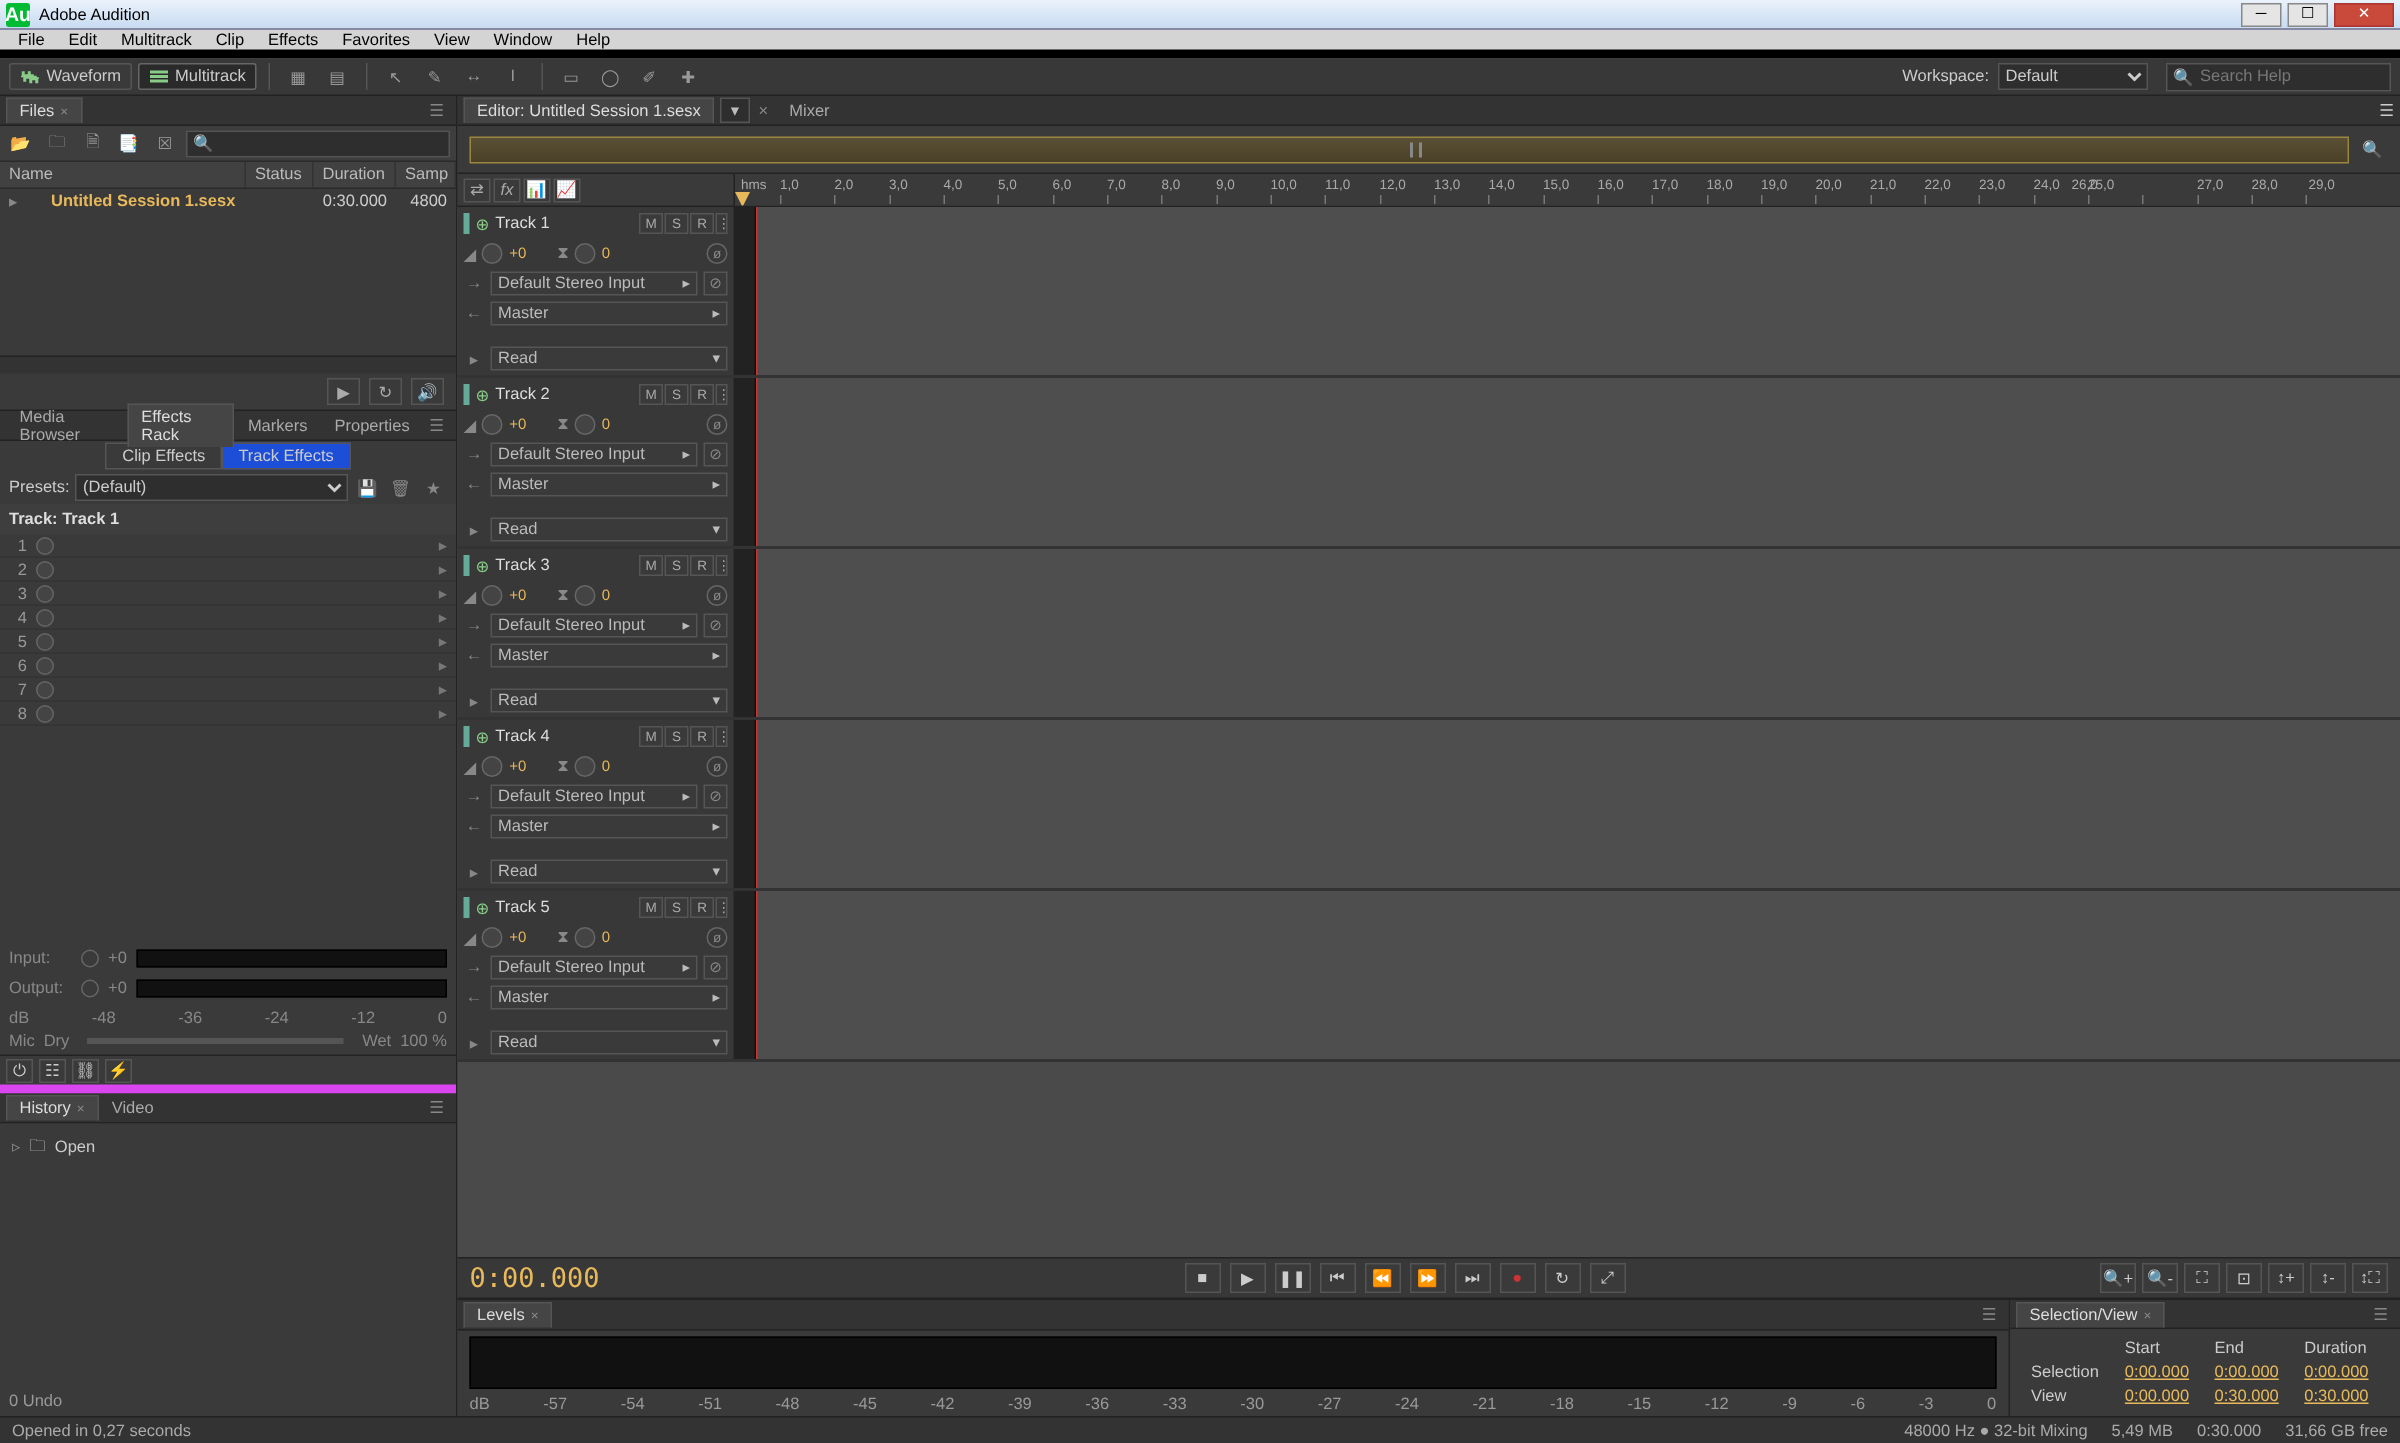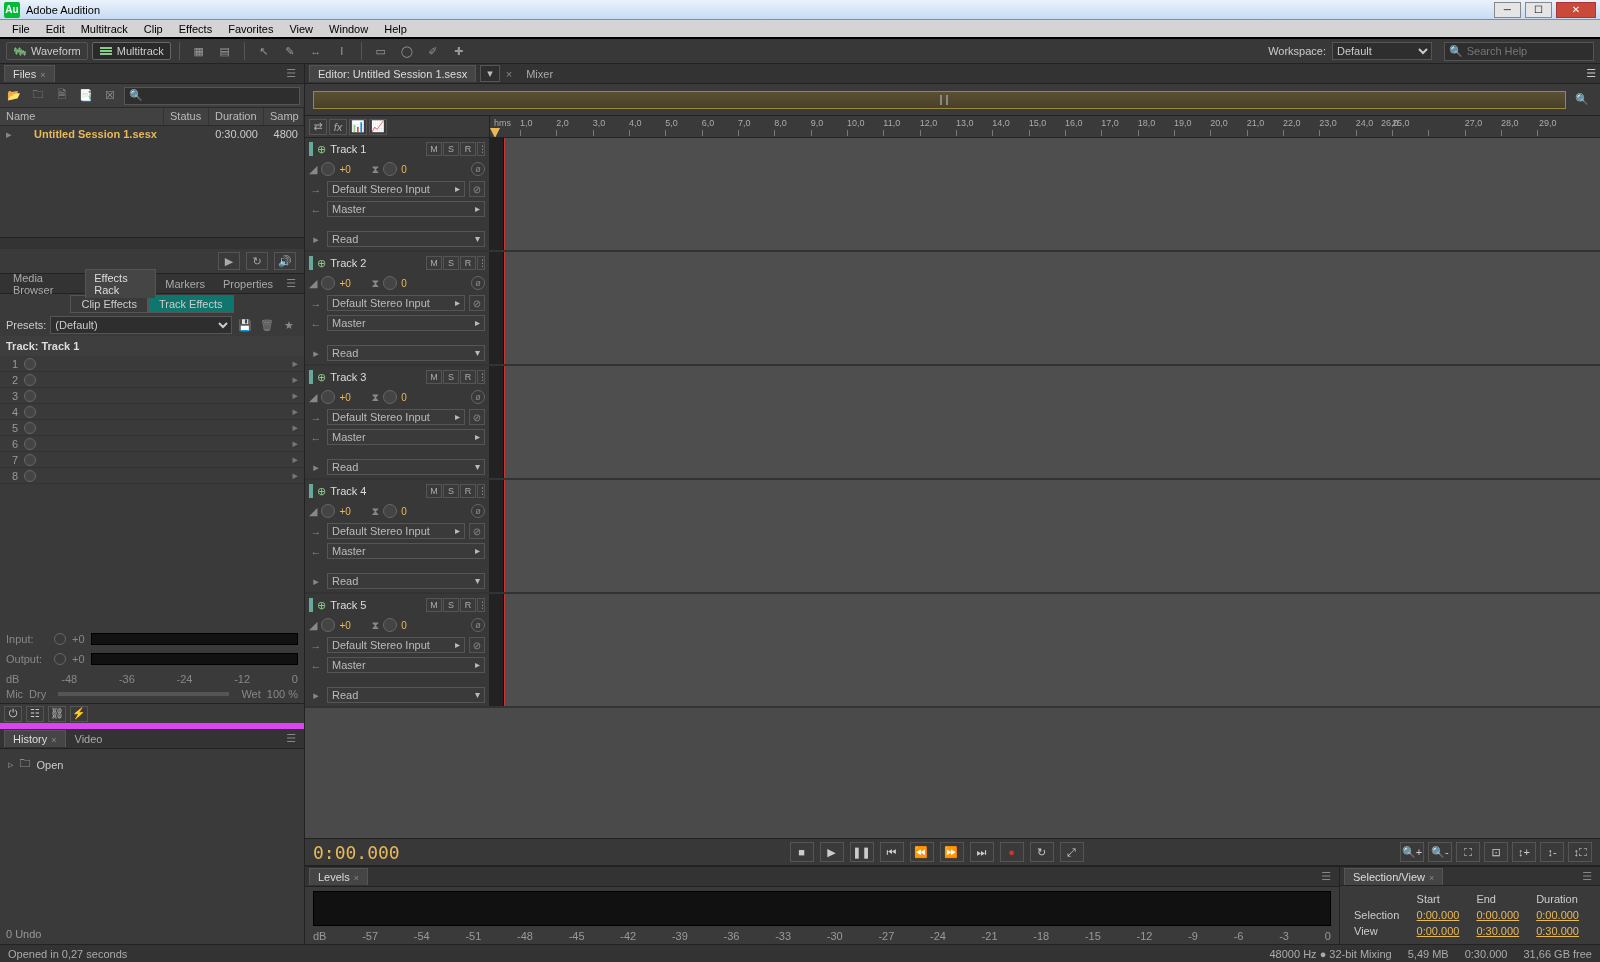--- a/index.html
+++ b/index.html
@@ -1,26 +1,26 @@
 <!DOCTYPE html>
 <html><head>
 <meta charset="utf-8">
 <style>
 * { margin:0; padding:0; box-sizing:border-box; font-family:Tahoma,Arial,sans-serif; font-size:11px; user-select:none; }
 body { background:#393939; color:#ccc; width:1600px; height:962px; overflow:hidden; position:relative; }
 
 
 .title-bar { height:20px; background:linear-gradient(#eaf2fb,#c7dbf2); display:flex; align-items:center; padding:0 4px; color:#000; border-bottom:1px solid #88a; }
-.title-bar .app-icon { width:16px; height:16px; background:#0b3; color:#fff; font-size:10px; font-weight:bold; display:flex; align-items:center; justify-content:center; margin-right:6px; border-radius:2px; }
+.title-bar .app-icon { width:16px; height:16px; background:#0b3; color:#fff; font-size:13px; font-weight:bold; display:flex; align-items:center; justify-content:center; margin-right:6px; border-radius:2px; }
 .title-bar .spacer { flex:1; }
 .title-bar .win-btns button { width:27px; height:16px; margin-left:1px; border:1px solid #888; background:#e5e5e5; cursor:pointer; font-size:10px; line-height:12px; }
 .title-bar .win-btns .close { background:#c94a3a; color:#fff; border-color:#a33; width:40px; }
 
 
-.menu-bar { height:19px; background:#d4d4d4; display:flex; align-items:center; padding:0 4px; color:#000; border-bottom:2px solid #000000; }
+.menu-bar { height:19px; background:#d4d4d4; display:flex; align-items:center; padding:0 4px; color:#000; border-bottom:6px solid #000000; }
 .menu-bar span { padding:2px 8px; cursor:pointer; }
 
 
 .view-bar { height:25px; background:#383838; display:flex; align-items:center; padding:0 6px; border-bottom:1px solid #222; gap:4px; }
 .view-bar .toggle { border:1px solid #555; padding:2px 6px; border-radius:2px; display:flex; align-items:center; gap:4px; cursor:pointer; background:#3a3a3a;text-align:right; }
 .view-bar .toggle.active { background:#2a2a2a; border-color:#666; }
 .view-bar .toggle svg { width:14px; height:10px; }
 .view-bar .sep { width:1px; height:18px; background:#555; margin:0 4px; }
 .view-bar .tool-btn { width:22px; height:20px; display:flex; align-items:center; justify-content:center; cursor:pointer; color:#999; border-radius:2px; }
 .view-bar .spacer { flex:1; }
@@ -51,21 +51,21 @@
 .files-list .row { display:flex; padding:2px 6px; color:#ccc; }
 .files-list .row .name { color:#e8b95a; font-weight:bold; flex:1; padding-left:16px; }
 .files-hscroll { height:12px; background:#333; border-top:1px solid #222; }
 .files-bottom { height:24px; display:flex; align-items:center; justify-content:flex-end; gap:6px; padding:0 8px; }
 .files-bottom .btn { width:22px; height:18px; border:1px solid #555; background:#3a3a3a; display:flex; align-items:center; justify-content:center; color:#aaa; cursor:pointer; }
 
 
 .fx-panel { flex:1; display:flex; flex-direction:column; border-bottom:6px solid #d946ef; }
 .fx-subtabs { height:20px; display:flex; align-items:center; justify-content:center; gap:0; background:#3a3a3a; }
 .fx-subtabs .st { padding:2px 10px; border:1px solid #555; background:#3a3a3a; cursor:pointer; }
-.fx-subtabs .st.active { background:#0f766e; }
+.fx-subtabs .st.active { background:#1d4ed8; }
 .fx-presets { height:22px; display:flex; align-items:center; gap:4px; padding:0 6px; }
 .fx-presets select { flex:1; background:#2e2e2e; border:1px solid #555; color:#ccc; height:18px; }
 .fx-presets .ib { width:18px; height:18px; display:flex; align-items:center; justify-content:center; color:#888; cursor:pointer; }
 .fx-trackname { padding:4px 6px; font-weight:bold; color:#ddd; background:#3e3e3e; }
 .fx-slots { flex:1; overflow:auto; }
 .fx-slot { height:16px; display:flex; align-items:center; padding:0 6px; gap:6px; border-bottom:1px solid #333; }
 .fx-slot .num { width:12px; color:#999; text-align:right; }
 .fx-slot .pwr { width:12px; height:12px; border:1px solid #666; border-radius:50%; background:#444; }
 .fx-slot .arrow { margin-left:auto; color:#777; }
 .fx-io { padding:4px 6px; color:#888; font-size:10px; }

